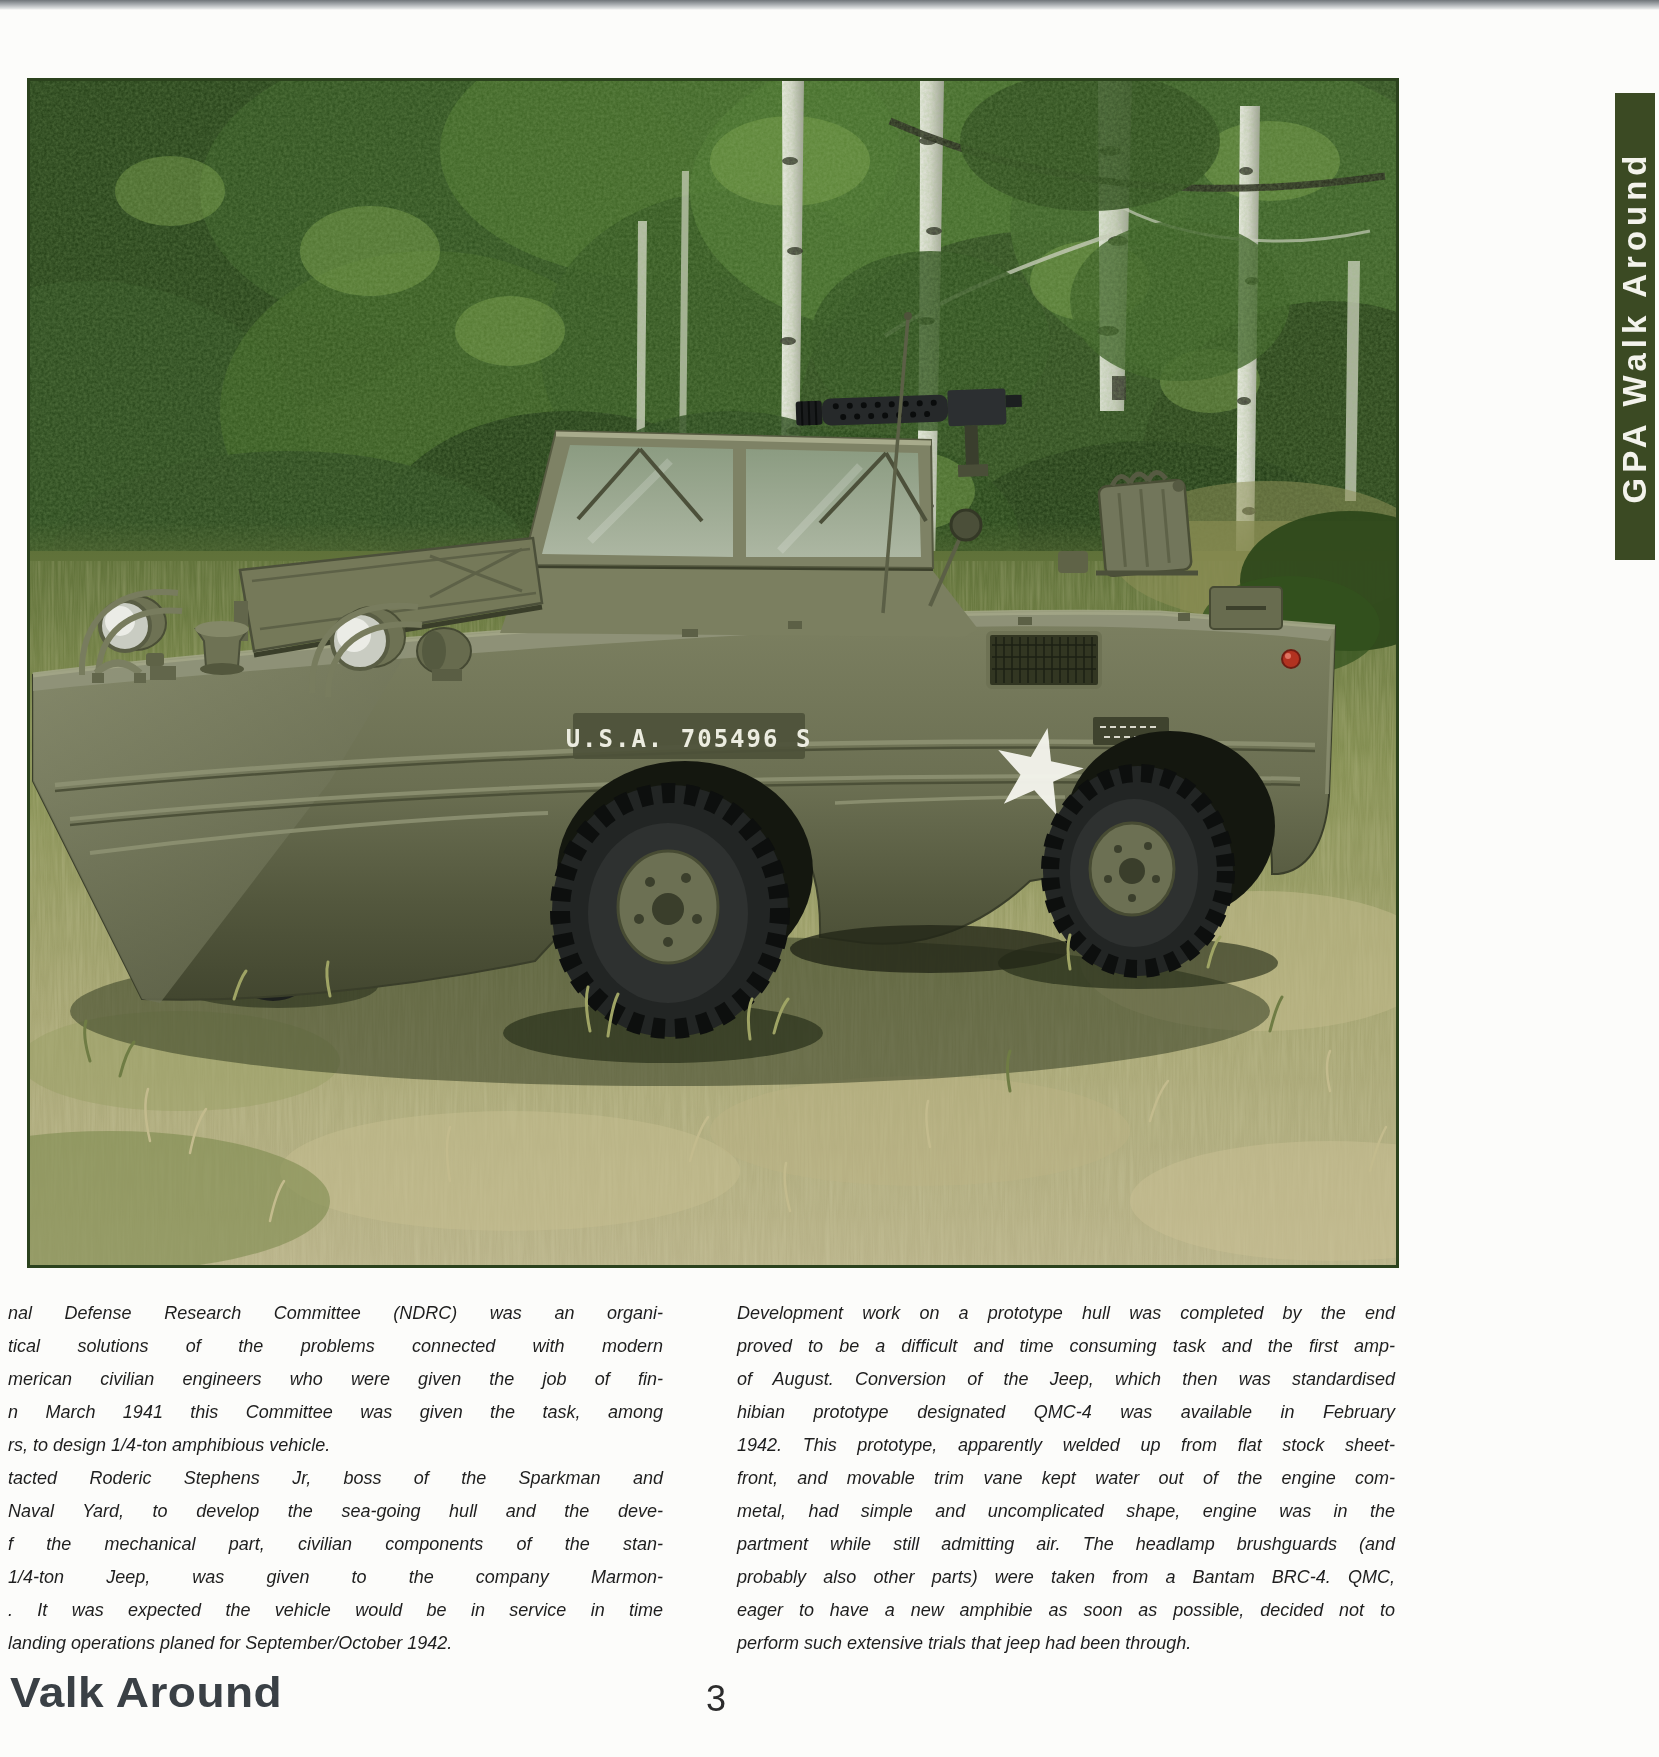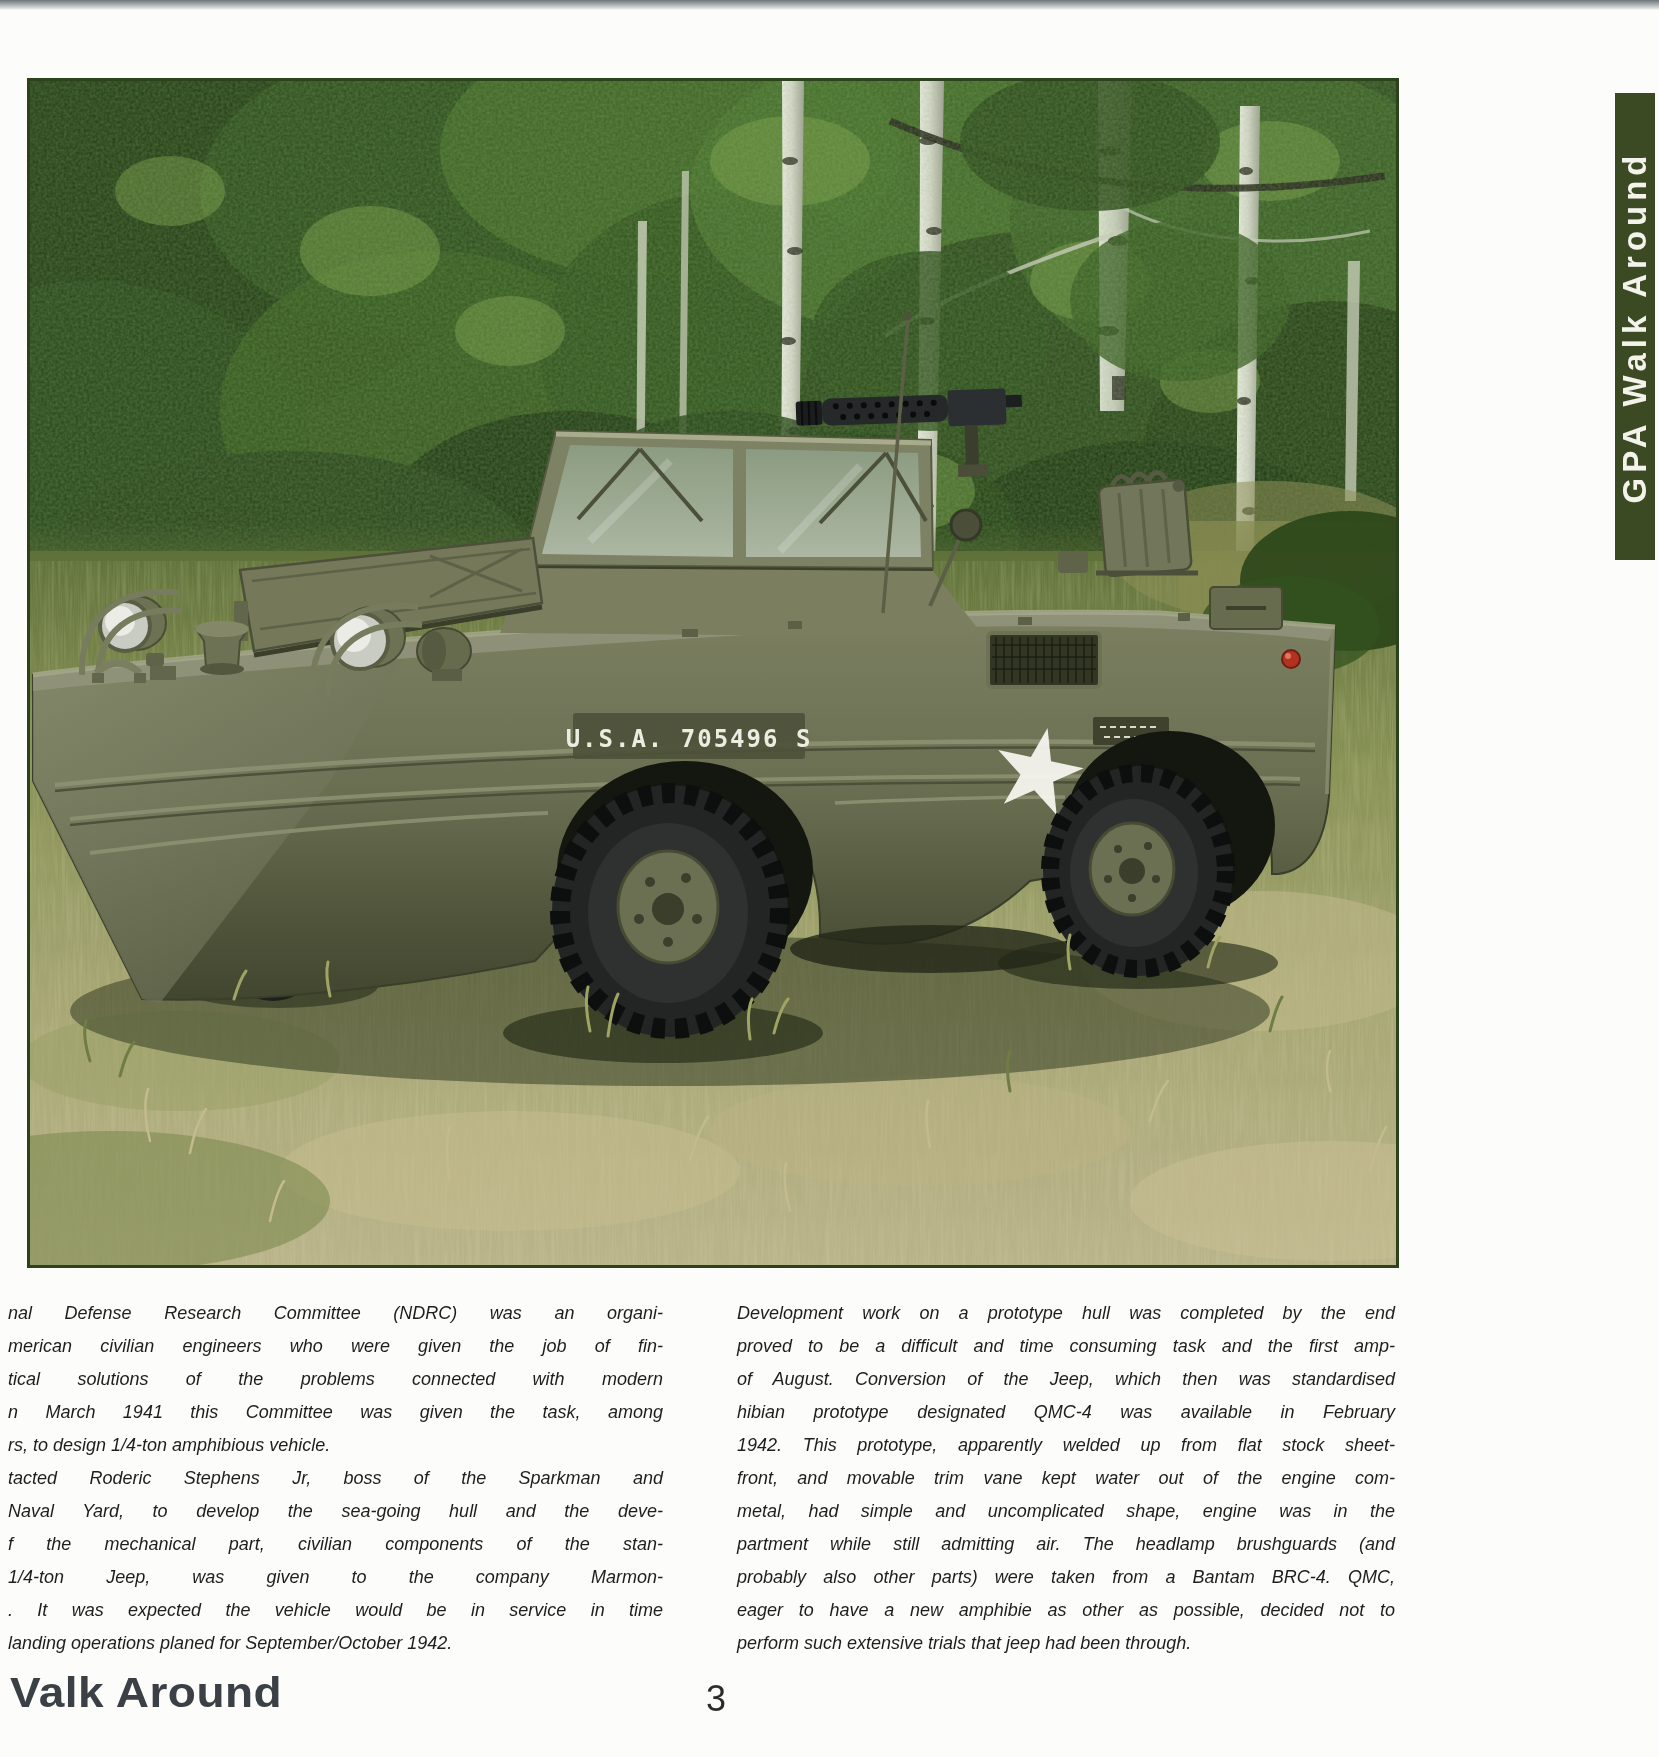--- a/index.html
+++ b/index.html
@@ -436,42 +436,42 @@
       </g>
     </svg>
   </div>
 
   <div class="sidebar">
     <span class="sidebar-label">GPA Walk Around</span>
   </div>
 
   <div class="col col-left">
     <div class="tline j">nal Defense Research Committee (NDRC) was an organi-</div>
+    <div class="tline j">tical solutions of the problems connected with modern</div>
     <div class="tline j">merican civilian engineers who were given the job of fin-</div>
-    <div class="tline j">tical solutions of the problems connected with modern</div>
     <div class="tline j">n March 1941 this Committee was given the task, among</div>
     <div class="tline">rs, to design 1/4-ton amphibious vehicle.</div>
     <div class="tline j">tacted Roderic Stephens Jr, boss of the Sparkman and</div>
     <div class="tline j">Naval Yard, to develop the sea-going hull and the deve-</div>
     <div class="tline j">f the mechanical part, civilian components of the stan-</div>
     <div class="tline j">1/4-ton Jeep, was given to the company Marmon-</div>
     <div class="tline j">. It was expected the vehicle would be in service in time</div>
     <div class="tline">landing operations planed for September/October 1942.</div>
   </div>
 
   <div class="col col-right">
     <div class="tline j">Development work on a prototype hull was completed by the end</div>
     <div class="tline j">proved to be a difficult and time consuming task and the first amp-</div>
     <div class="tline j">of August. Conversion of the Jeep, which then was standardised</div>
     <div class="tline j">hibian prototype designated QMC-4 was available in February</div>
     <div class="tline j">1942.  This prototype, apparently welded up from flat stock sheet-</div>
     <div class="tline j">front, and movable trim vane kept water out of the engine com-</div>
     <div class="tline j">metal, had simple and uncomplicated shape, engine was in the</div>
     <div class="tline j">partment while still admitting air. The headlamp brushguards (and</div>
     <div class="tline j">probably also other parts) were taken from a Bantam BRC-4. QMC,</div>
-    <div class="tline j">eager to have a new amphibie as other as possible, decided not to</div>
+    <div class="tline j">eager to have a new amphibie as soon as possible, decided not to</div>
     <div class="tline">perform such extensive trials that jeep had been through.</div>
   </div>
 
   <div class="footer-logo">Valk Around</div>
   <div class="page-number">3</div>
 
 </div>
 
 </body></html>

